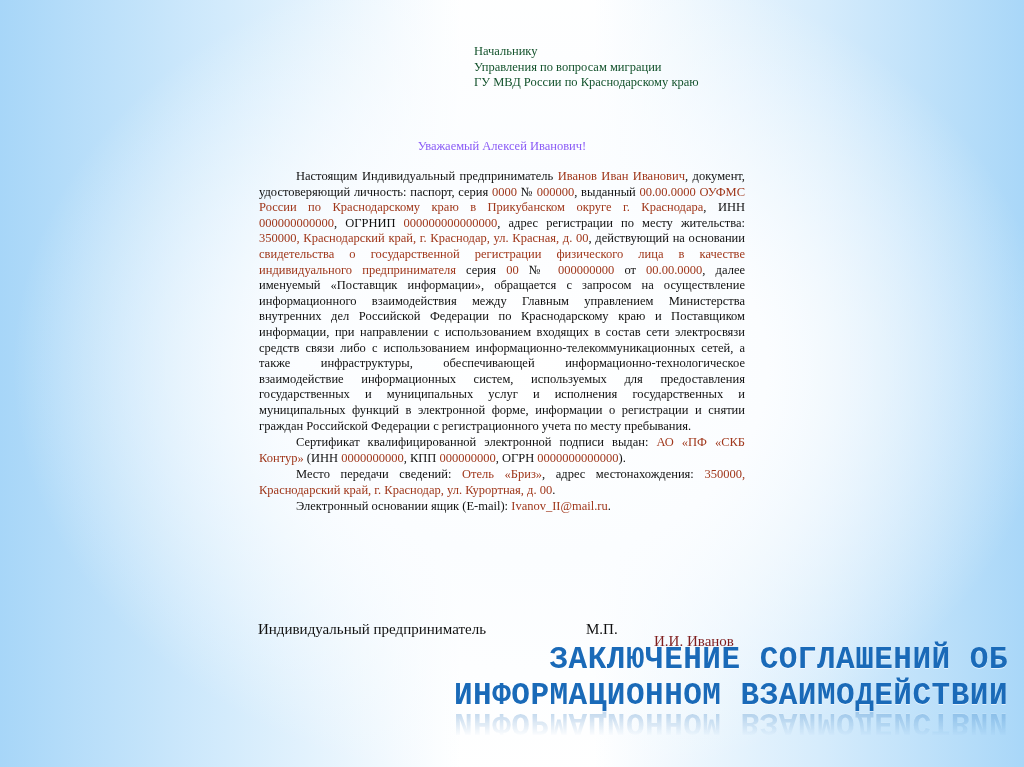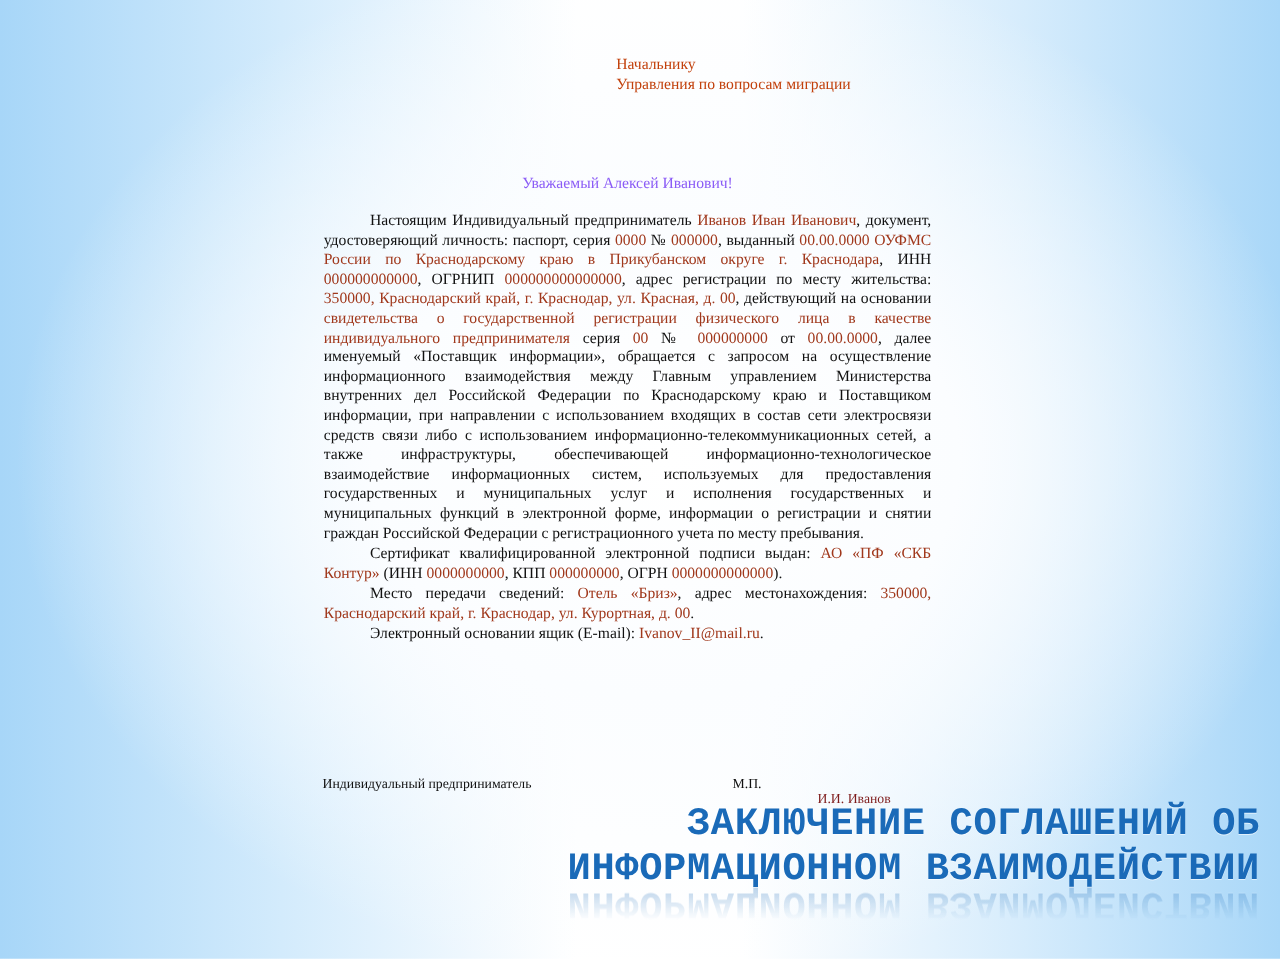--- a/index.html
+++ b/index.html
@@ -6,57 +6,58 @@
   body {
     width: 1024px; height: 767px; overflow: hidden; position: relative;
     background:
       radial-gradient(ellipse 520px 420px at 52% 48%, #ffffff 0%, #fbfdff 45%, rgba(255,255,255,0) 100%),
       linear-gradient(90deg, #a7d6f8 0%, #d3ebfc 22%, #ffffff 45%, #ffffff 58%, #d6ecfc 80%, #a9d7f8 100%);
     font-family: "Liberation Serif", "DejaVu Serif", serif;
   }
   .slide { position: absolute; inset: 0; }
   .addressee {
     position: absolute; left: 474px; top: 44px;
-    font-size: 12.5px; line-height: 15.5px; color: #c2410c; margin-left: 19px;
+    font-size: 12.5px; line-height: 15.5px; color: #14532d;
   }
   .addressee div { white-space: nowrap; }
   .salutation {
     position: absolute; left: 258px; width: 488px; top: 139px;
     text-align: center; font-size: 12.5px; color: #8b5cf6;
   }
   .letter {
     position: absolute; left: 258px; width: 488px; top: 168px;
     font-size: 12.5px; line-height: 15.6px; color: #111;
     text-align: justify;
   }
   .letter p { margin: 1px; text-indent: 37px; }
   .red { color: #a0381c; }
   .signature {
     position: absolute; left: 258px; width: 488px; top: 621px;
-    font-size: 11px; color: #111; height: 16px; font-family: Liberation Serif, serif;
+    font-size: 15px; color: #111; height: 16px; font-family: Liberation Serif, serif;
   }
   .signature .mp { position: absolute; left: 328px; top: 0; text-align: right; }
   .signature .name { position: absolute; left: 396px; top: 12px; color: #7f1d1d; }
   .title {
     position: absolute; right: 16px; top: 642px; text-align: right;
     font-family: "DejaVu Serif", "Liberation Serif", serif; font-weight: bold;
     font-size: 31px; line-height: 36px; color: #1a6ab8; letter-spacing: 0.5px;
     -webkit-box-reflect: below -10px linear-gradient(transparent 55%, rgba(255,255,255,0.35));
     text-shadow: 0 1px 0 rgba(255,255,255,0.6);
   }
   .title div { white-space: nowrap; font-family: Liberation Mono, monospace; }
 </style>
 </head>
 <body>
 
 <div class="slide">
 
   <div class="addressee">
     <div>Начальнику</div>
     <div>Управления по вопросам миграции</div>
+    <div>ГУ МВД России по Краснодарскому краю</div>
   </div>
 
   <div class="salutation">Уважаемый Алексей Иванович!</div>
 
   <div class="letter">
     <p><span>Настоящим Индивидуальный предприниматель </span><span class="red">Иванов Иван Иванович</span><span>, документ, удостоверяющий личность: паспорт, серия </span><span class="red">0000</span><span> № </span><span class="red">000000</span><span>, выданный </span><span class="red">00.00.0000 ОУФМС России по Краснодарскому краю в Прикубанском округе г. Краснодара</span><span>, ИНН </span><span class="red">000000000000</span><span>, ОГРНИП </span><span class="red">000000000000000</span><span>, адрес регистрации по месту жительства: </span><span class="red">350000, Краснодарский край, г. Краснодар, ул. Красная, д. 00</span><span>, действующий на основании </span><span class="red">свидетельства о государственной регистрации физического лица в качестве индивидуального предпринимателя</span><span> серия </span><span class="red">00</span><span> № </span><span class="red">000000000</span><span> от </span><span class="red">00.00.0000</span><span>, далее именуемый «Поставщик информации», обращается с запросом на осуществление информационного взаимодействия между Главным управлением Министерства внутренних дел Российской Федерации по Краснодарскому краю и Поставщиком информации, при направлении с использованием входящих в состав сети электросвязи средств связи либо с использованием информационно-телекоммуникационных сетей, а также инфраструктуры, обеспечивающей информационно-технологическое взаимодействие информационных систем, используемых для предоставления государственных и муниципальных услуг и исполнения государственных и муниципальных функций в электронной форме, информации о регистрации и снятии граждан Российской Федерации с регистрационного учета по месту пребывания.</span></p>
 
     <p><span>Сертификат квалифицированной электронной подписи выдан: </span><span class="red">АО «ПФ «СКБ Контур»</span><span> (ИНН </span><span class="red">0000000000</span><span>, КПП </span><span class="red">000000000</span><span>, ОГРН </span><span class="red">0000000000000</span><span>).</span></p>
 
     <p><span>Место передачи сведений: </span><span class="red">Отель «Бриз»</span><span>, адрес местонахождения: </span><span class="red">350000, Краснодарский край, г. Краснодар, ул. Курортная, д. 00</span><span>.</span></p>

